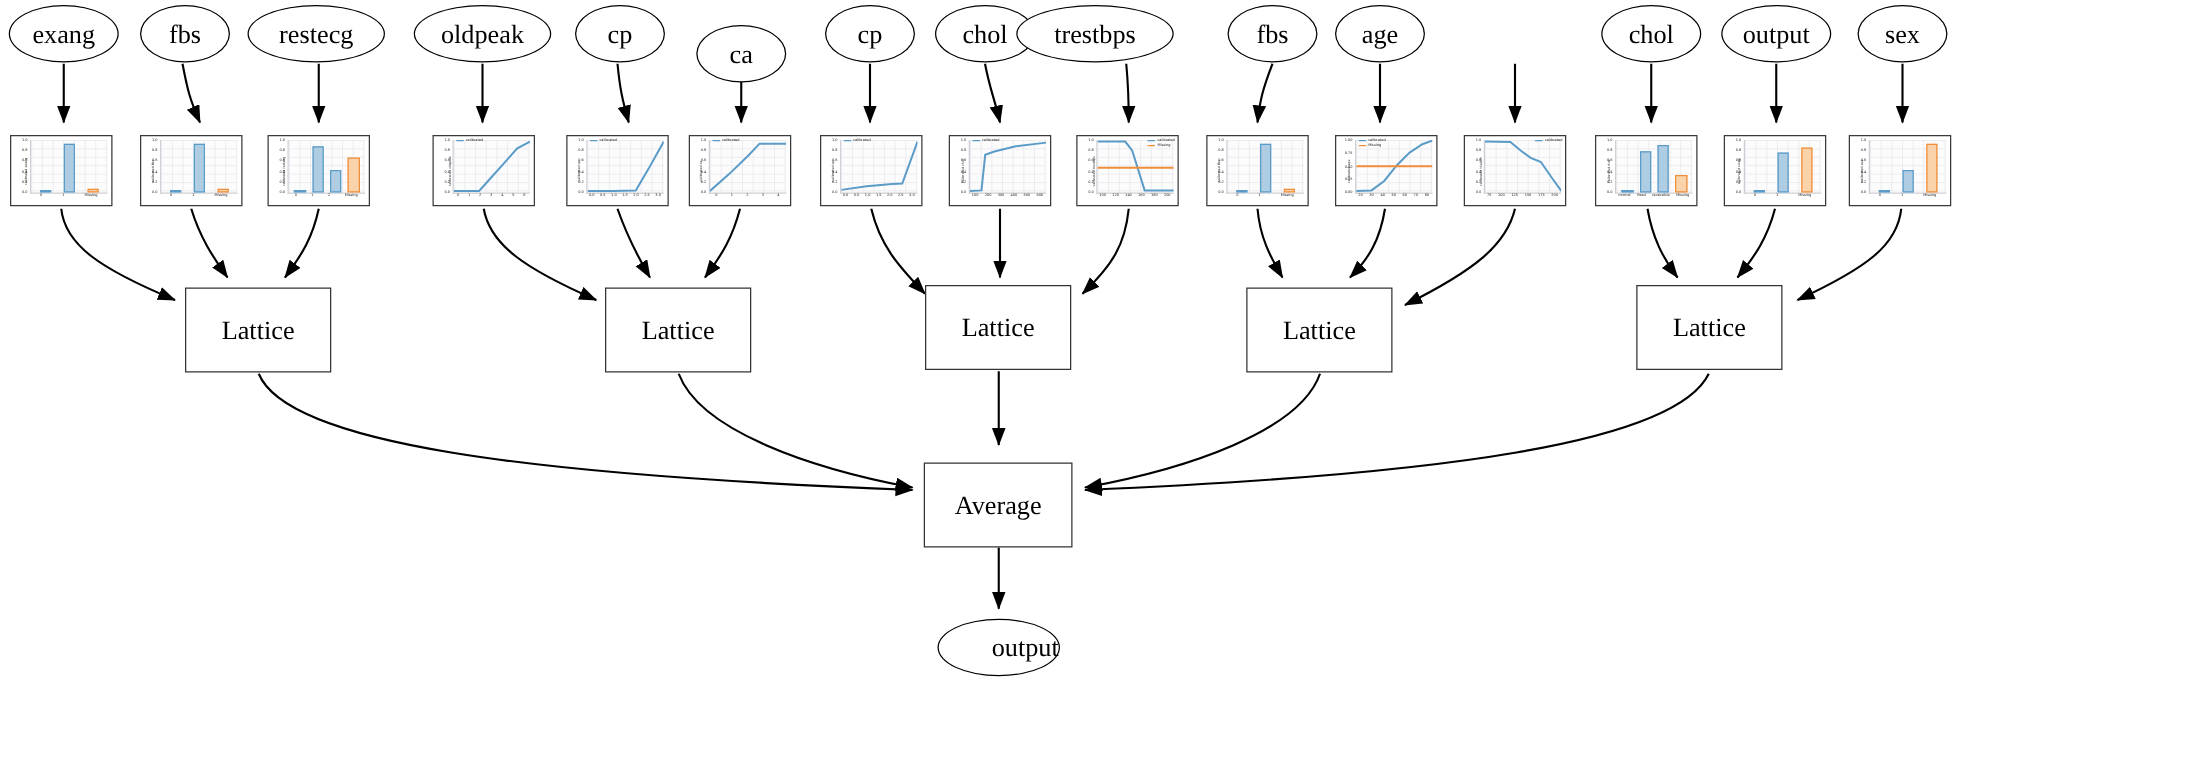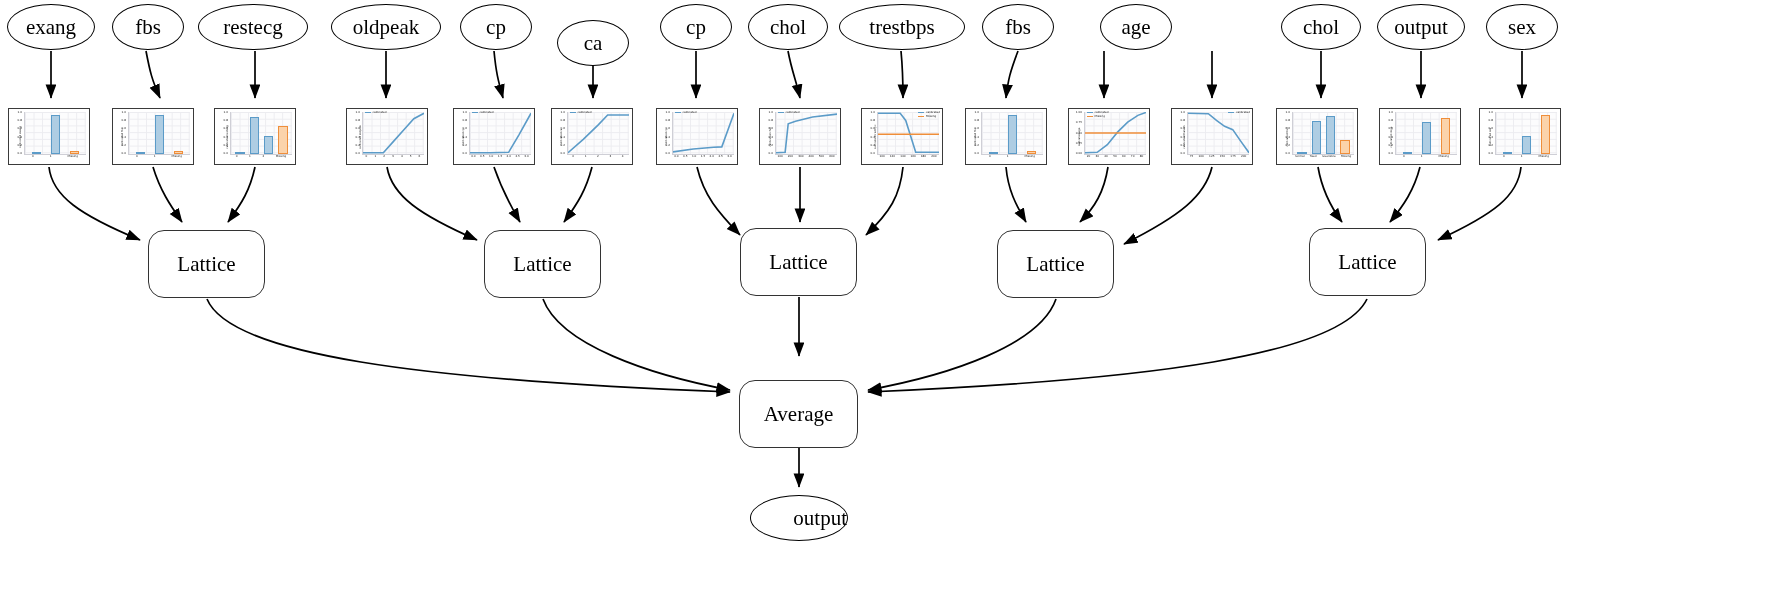--- a/index.html
+++ b/index.html
@@ -1,21 +1,21 @@
 <!DOCTYPE html>
 <html><head>
 <meta charset="utf-8">
 <style>
   html,body{margin:0;padding:0;background:#ffffff;}
   body{width:1768px;height:615px;position:relative;overflow:hidden;
        font-family:"Liberation Serif","DejaVu Serif",serif;}
   #stage{position:absolute;left:0;top:0;width:1529px;height:615px;}
   svg.edges{position:absolute;left:0;top:0;width:1768px;height:615px;pointer-events:none;}
 
-  .node{position:absolute;box-sizing:border-box;border-radius:16px;}
+  .node{position:absolute;box-sizing:border-box;}
 
   .ellipse-node{
     border:1.6px solid #000;border-radius:50%;
     display:flex;align-items:center;justify-content:center;
     background:#fff;color:#000;font-size:21px;line-height:1;
     white-space:nowrap;
   }
   .box-node{
     border:1.6px solid #333;background:#fff;
     display:flex;align-items:center;justify-content:center;
@@ -144,27 +144,27 @@
   </div>
   <div class="node ellipse-node" style="left:557px;top:20px;width:72px;height:46px;justify-content:center;">
     <span>ca</span>
   </div>
   <div class="node ellipse-node" style="left:660px;top:4px;width:72px;height:46px;">
     <span>cp</span>
   </div>
   <div class="node ellipse-node" style="left:748px;top:4px;width:80px;height:46px;">
     <span>chol</span>
   </div>
-  <div class="node ellipse-node" style="left:839px;top:4px;width:126px;height:46px;">
+  <div class="node ellipse-node" style="left:813px;top:4px;width:126px;height:46px;">
     <span>trestbps</span>
   </div>
   <div class="node ellipse-node" style="left:982px;top:4px;width:72px;height:46px;">
     <span>fbs</span>
   </div>
-  <div class="node ellipse-node" style="left:1100px;top:4px;width:72px;height:46px;">
+  <div class="node ellipse-node" style="left:1068px;top:4px;width:72px;height:46px;">
     <span>age</span>
   </div>
   <div class="node ellipse-node" style="left:1281px;top:4px;width:80px;height:46px;">
     <span>chol</span>
   </div>
   <div class="node ellipse-node" style="left:1377px;top:4px;width:88px;height:46px;">
     <span>output</span>
   </div>
   <div class="node ellipse-node" style="left:1486px;top:4px;width:72px;height:46px;">
     <span>sex</span>
@@ -629,21 +629,21 @@
   <div class="node box-node" style="left:740px;top:228px;width:117px;height:68px;">
     <span>Lattice</span>
   </div>
   <div class="node box-node" style="left:997px;top:230px;width:117px;height:68px;">
     <span>Lattice</span>
   </div>
   <div class="node box-node" style="left:1309px;top:228px;width:117px;height:68px;">
     <span>Lattice</span>
   </div>
 
-  <div class="node box-node" style="left:739px;top:380px;width:119px;height:68px;">
+  <div class="node box-node" style="left:739px;top:370px;width:119px;height:68px;">
     <span>Average</span>
   </div>
 
   <div class="node ellipse-node" style="left:750px;top:495px;width:98px;height:46px;justify-content:flex-end;">
     <span>output</span>
   </div>
 
 </div>
 
 </body></html>

